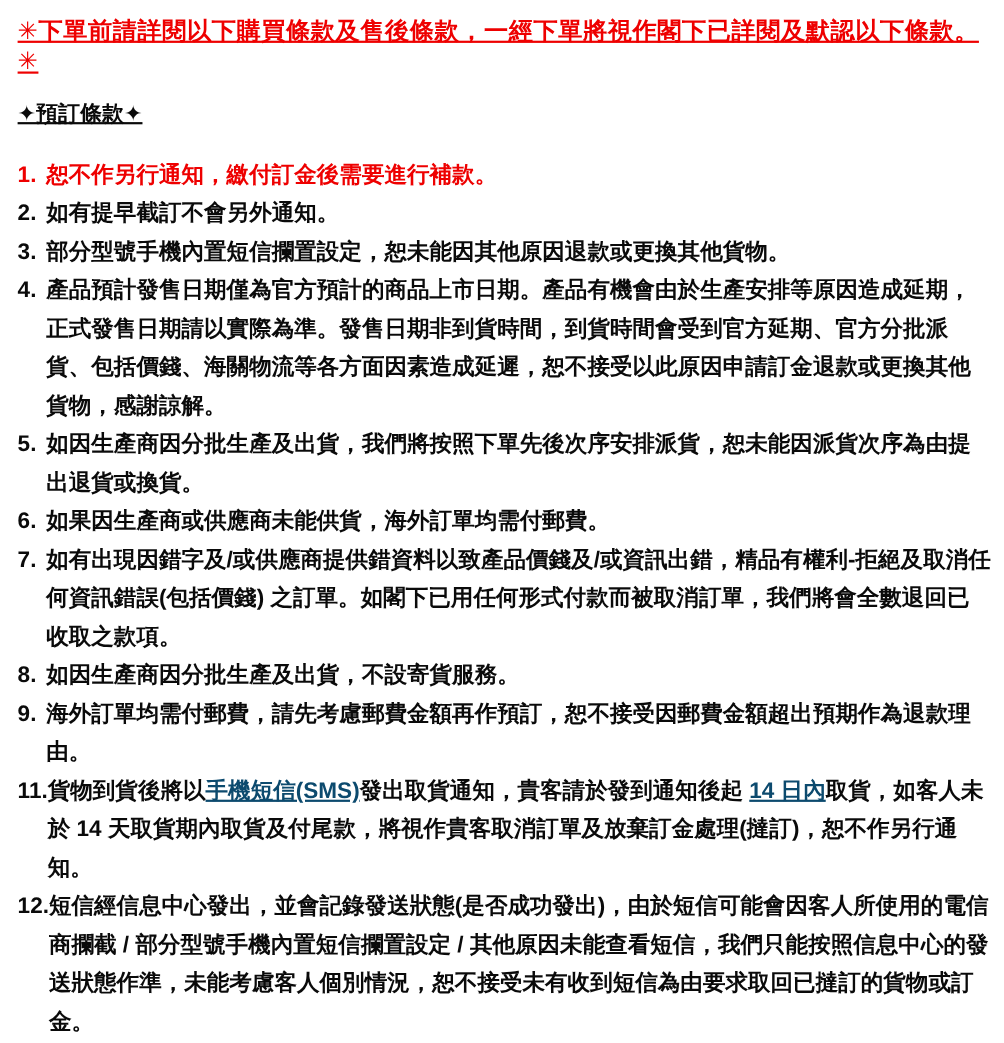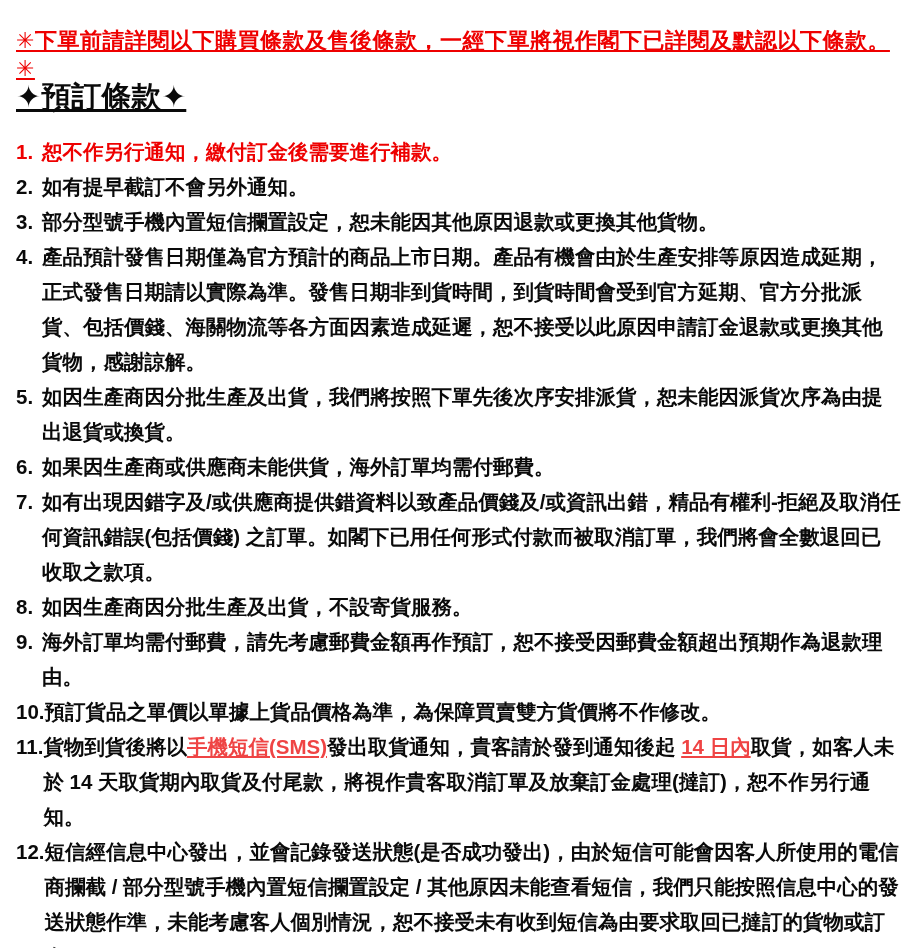--- a/index.html
+++ b/index.html
@@ -17,28 +17,29 @@
   }
   .doc {
     padding: 10px 12px 0 16px;
     box-sizing: border-box;
     width: 913px;
   }
   .title {
     color: #ee0000;
     font-size: 22px;
     line-height: 28px;
-    margin-top: 17px;
+    margin-top: 4px;
     text-decoration: underline;
     letter-spacing: 0.5px;
   }
   .section-header {
     color: #0a0a0a;
-    font-size: 30px;
+    font-size: 20px;
     line-height: 28px;
+    margin-top: 20px;
     text-decoration: underline;
     display: inline-block;
   }
   ol.terms {
     list-style: none;
     margin: 23px 0 0 0;
     padding: 0;
     font-size: 20.5px;
     line-height: 35px;
   }
@@ -48,21 +49,21 @@
   }
   ol.terms .num {
     flex: 0 0 auto;
     min-width: 26px;
   }
   ol.terms .content {
     flex: 1 1 auto;
   }
   li.red, li.red .num, li.red .content { color: #ee0000; }
   .seg-red-u {
-    color: #ef4444;
+    color: #0c4a6e;
     text-decoration: underline;
   }
 </style>
 </head>
 <body>
 
 <div class="doc">
   <div class="title">✳下單前請詳閱以下購買條款及售後條款，一經下單將視作閣下已詳閱及默認以下條款。✳</div>
   <div>
     <span class="section-header">✦預訂條款✦</span>
@@ -98,24 +99,20 @@
       </li>
       <li>
         <span class="num">8.</span>
         <span class="content"><span>如因生產商因分批生產及出貨，不設寄貨服務。</span></span>
       </li>
       <li>
         <span class="num">9.</span>
         <span class="content"><span>海外訂單均需付郵費，請先考慮郵費金額再作預訂，恕不接受因郵費金額超出預期作為退款理由。</span></span>
       </li>
       <li>
-        <span class="num">10.</span>
-        <span class="content"><span>預訂貨品之單價以單據上貨品價格為準，為保障買賣雙方貨價將不作修改。</span></span>
-      </li>
-      <li>
         <span class="num">11.</span>
         <span class="content"><span>貨物到貨後將以</span><span class="seg-red-u">手機短信(SMS)</span><span>發出取貨通知，貴客請於發到通知後起 </span><span class="seg-red-u">14 日內</span><span>取貨，如客人未於 14 天取貨期內取貨及付尾款，將視作貴客取消訂單及放棄訂金處理(撻訂)，恕不作另行通知。</span></span>
       </li>
       <li>
         <span class="num">12.</span>
         <span class="content"><span>短信經信息中心發出，並會記錄發送狀態(是否成功發出)，由於短信可能會因客人所使用的電信商攔截 / 部分型號手機內置短信攔置設定 / 其他原因未能查看短信，我們只能按照信息中心的發送狀態作準，未能考慮客人個別情況，恕不接受未有收到短信為由要求取回已撻訂的貨物或訂金。</span></span>
       </li>
     </ol>
 </div>
 

